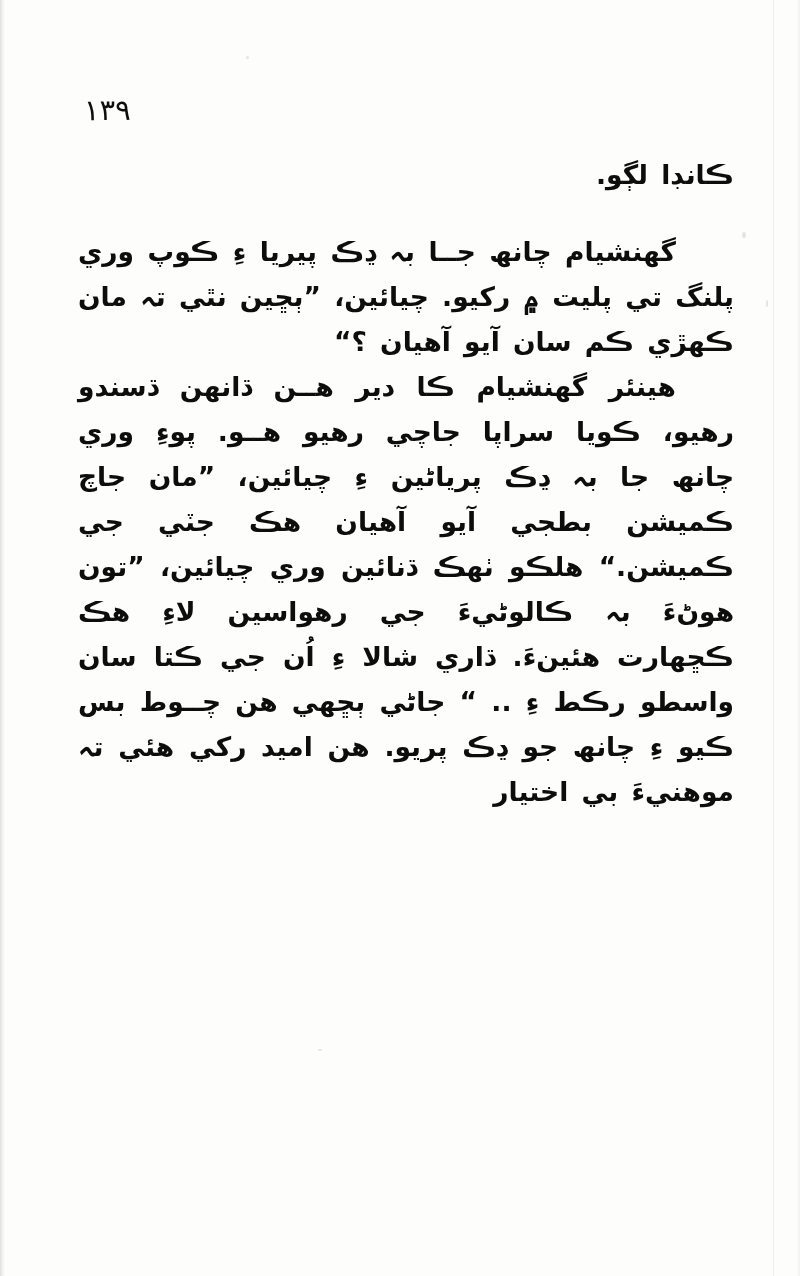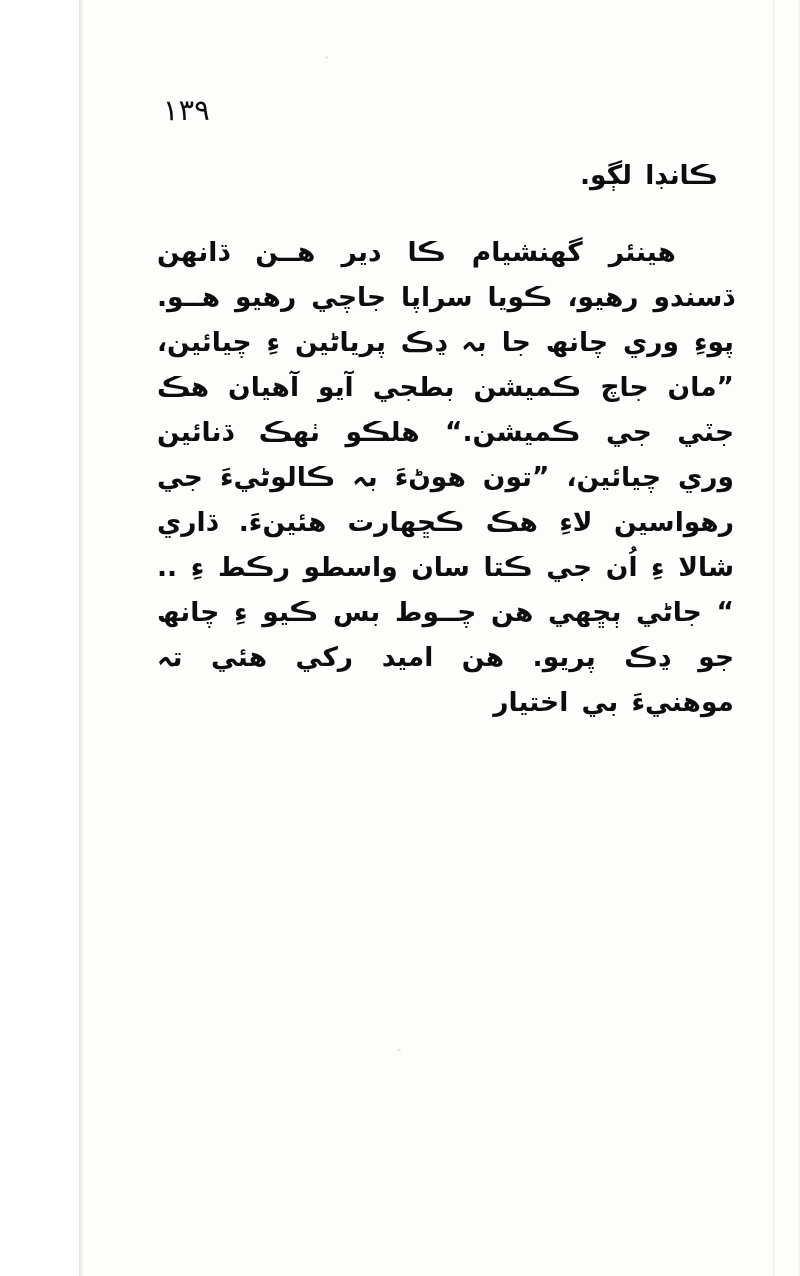--- a/index.html
+++ b/index.html
@@ -6,21 +6,21 @@
   html, body {
     margin: 0;
     padding: 0;
     background: #ffffff;
   }
   body {
     font-family: "DejaVu Sans", sans-serif;
   }
   .page {
     position: relative;
-    width: 721px;
+    width: 800px;
     height: 1276px;
     background: #fdfdfb;
     overflow: hidden;
     box-sizing: border-box;
   }
   
   .scan-edge-left {
     position: absolute;
     left: 0; top: 0;
     width: 5px; height: 100%;
@@ -86,21 +86,21 @@
     margin: 0 0 22px 0;
     text-align: left;      
     text-align-last: left;
     direction: rtl;
   }
   
   p.first-partial {
     text-align: right;
     text-align-last: right;
     padding-right: 0;
-    margin-right: 16px;
+    margin-right: 0;
     width: 100%;
     text-decoration: underline;
   }
   .frag-wrap {
     display: block;
     text-align: left;
   }
   .frag {
     display: inline-block;
     margin-left: 0;
@@ -126,17 +126,18 @@
   <div class="textblock" style="color: rgb(13, 13, 13);">
 
     <p class="para first-partial">
       <span class="frag-wrap">
         <span class="frag">ڪانڊا لڳو.</span>
       </span>
     </p>
 
     <div class="gap-sm"></div>
 
+    <p class="para indent">گهنشيام چانھ جــا بہ ڍڪ پيريا ءِ ڪوپ وري پلنگ تي پليت ۾ رکيو. چيائين، ”ٻڇين نٿي تہ مان ڪهڙي ڪم سان آيو آهيان ؟“</p>
     <p class="para indent">هينئر گهنشيام ڪا دير هــن ڌانهن ڌسندو رهيو، ڪويا سراپا جاچي رهيو هــو. پوءِ وري چانھ جا بہ ڍڪ پرياڻين ءِ چيائين، ”مان جاچ ڪميشن بطجي آيو آهيان هڪ جٽي جي ڪميشن.“ هلڪو ٺهڪ ڌنائين وري چيائين، ”تون هوڻءَ بہ ڪالوڻيءَ جي رهواسين لاءِ هڪ ڪڇهارت هئينءَ. ڌاري شالا ءِ اُن جي ڪتا سان واسطو رڪط ءِ .. “ جاڻي ٻڇهي هن چــوط بس ڪيو ءِ چانھ جو ڍڪ پريو. هن اميد رکي هئي تہ موهنيءَ بي اختيار</p>
 
   </div>
 
 </div>
 
 </body></html>

